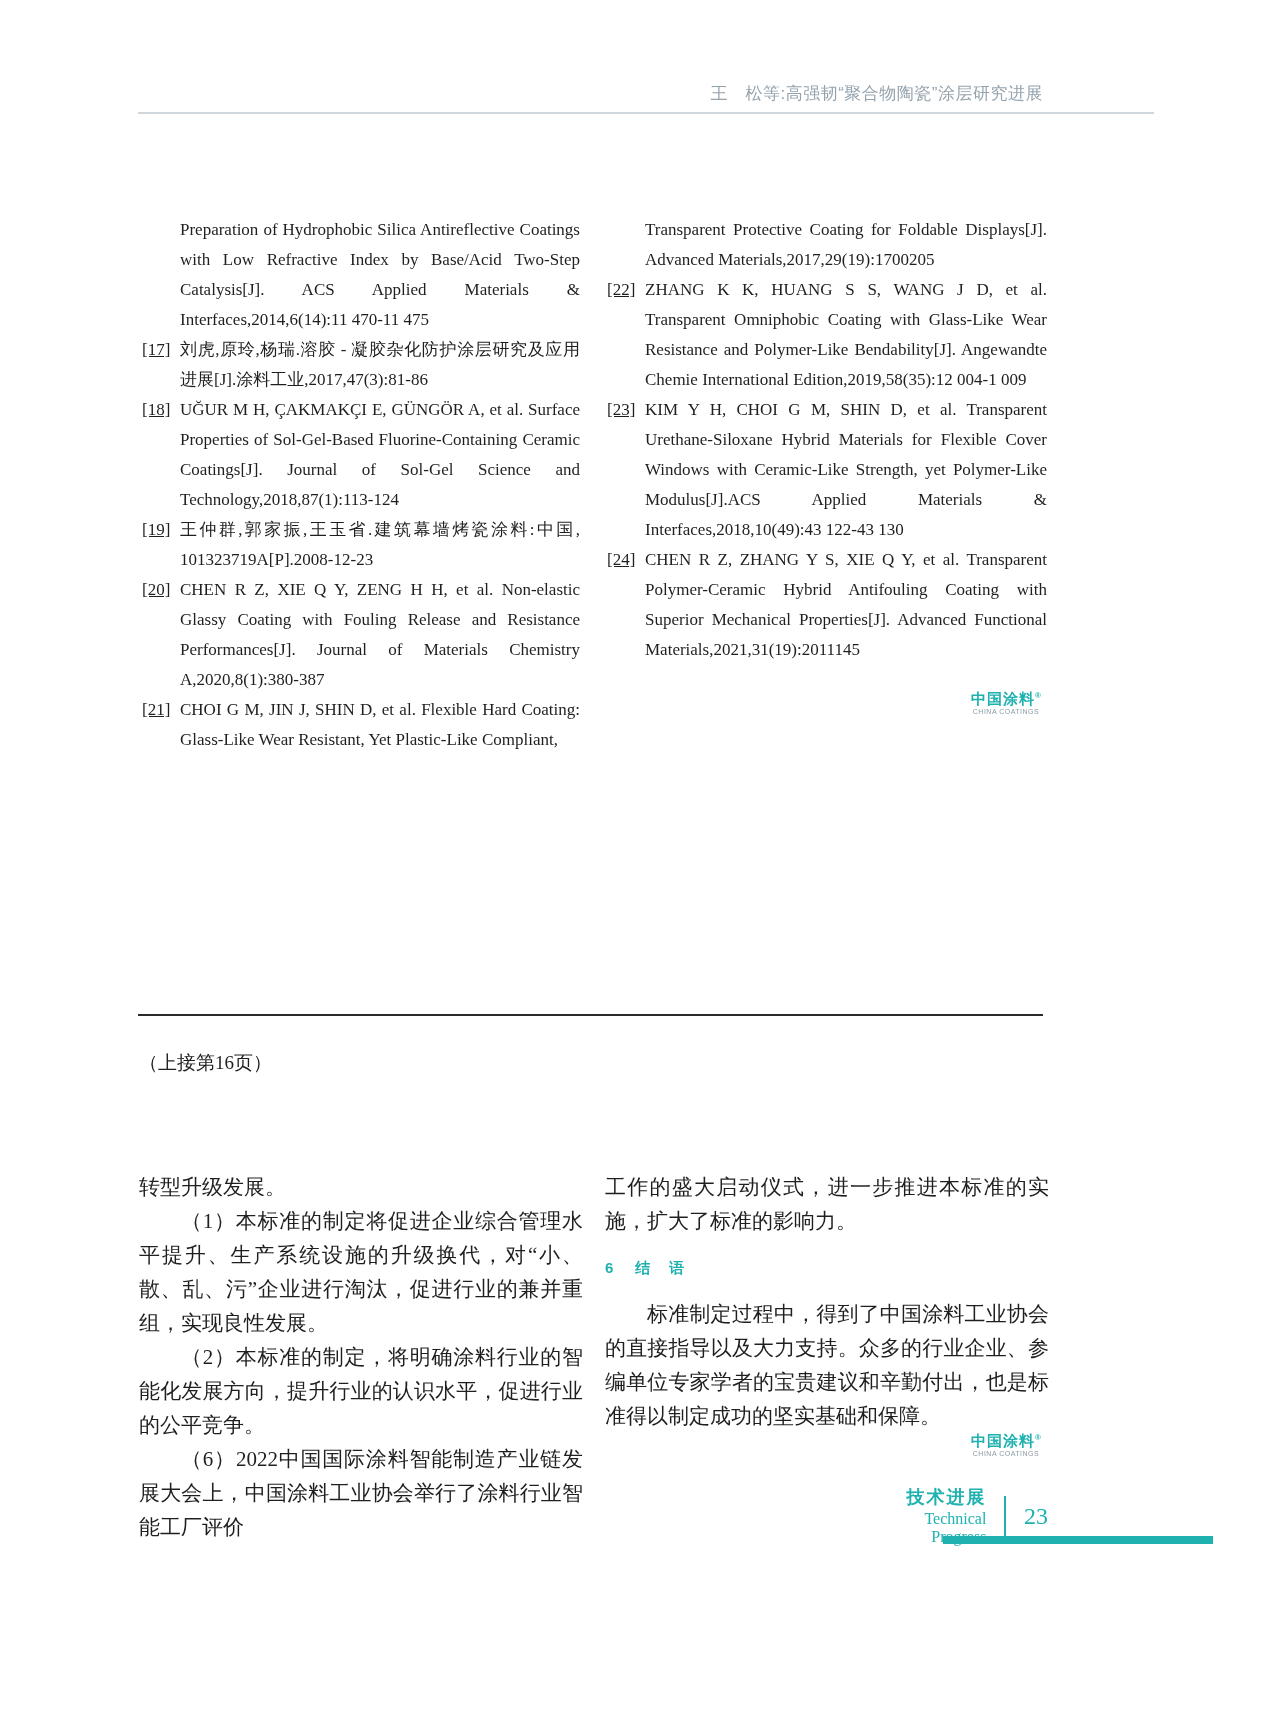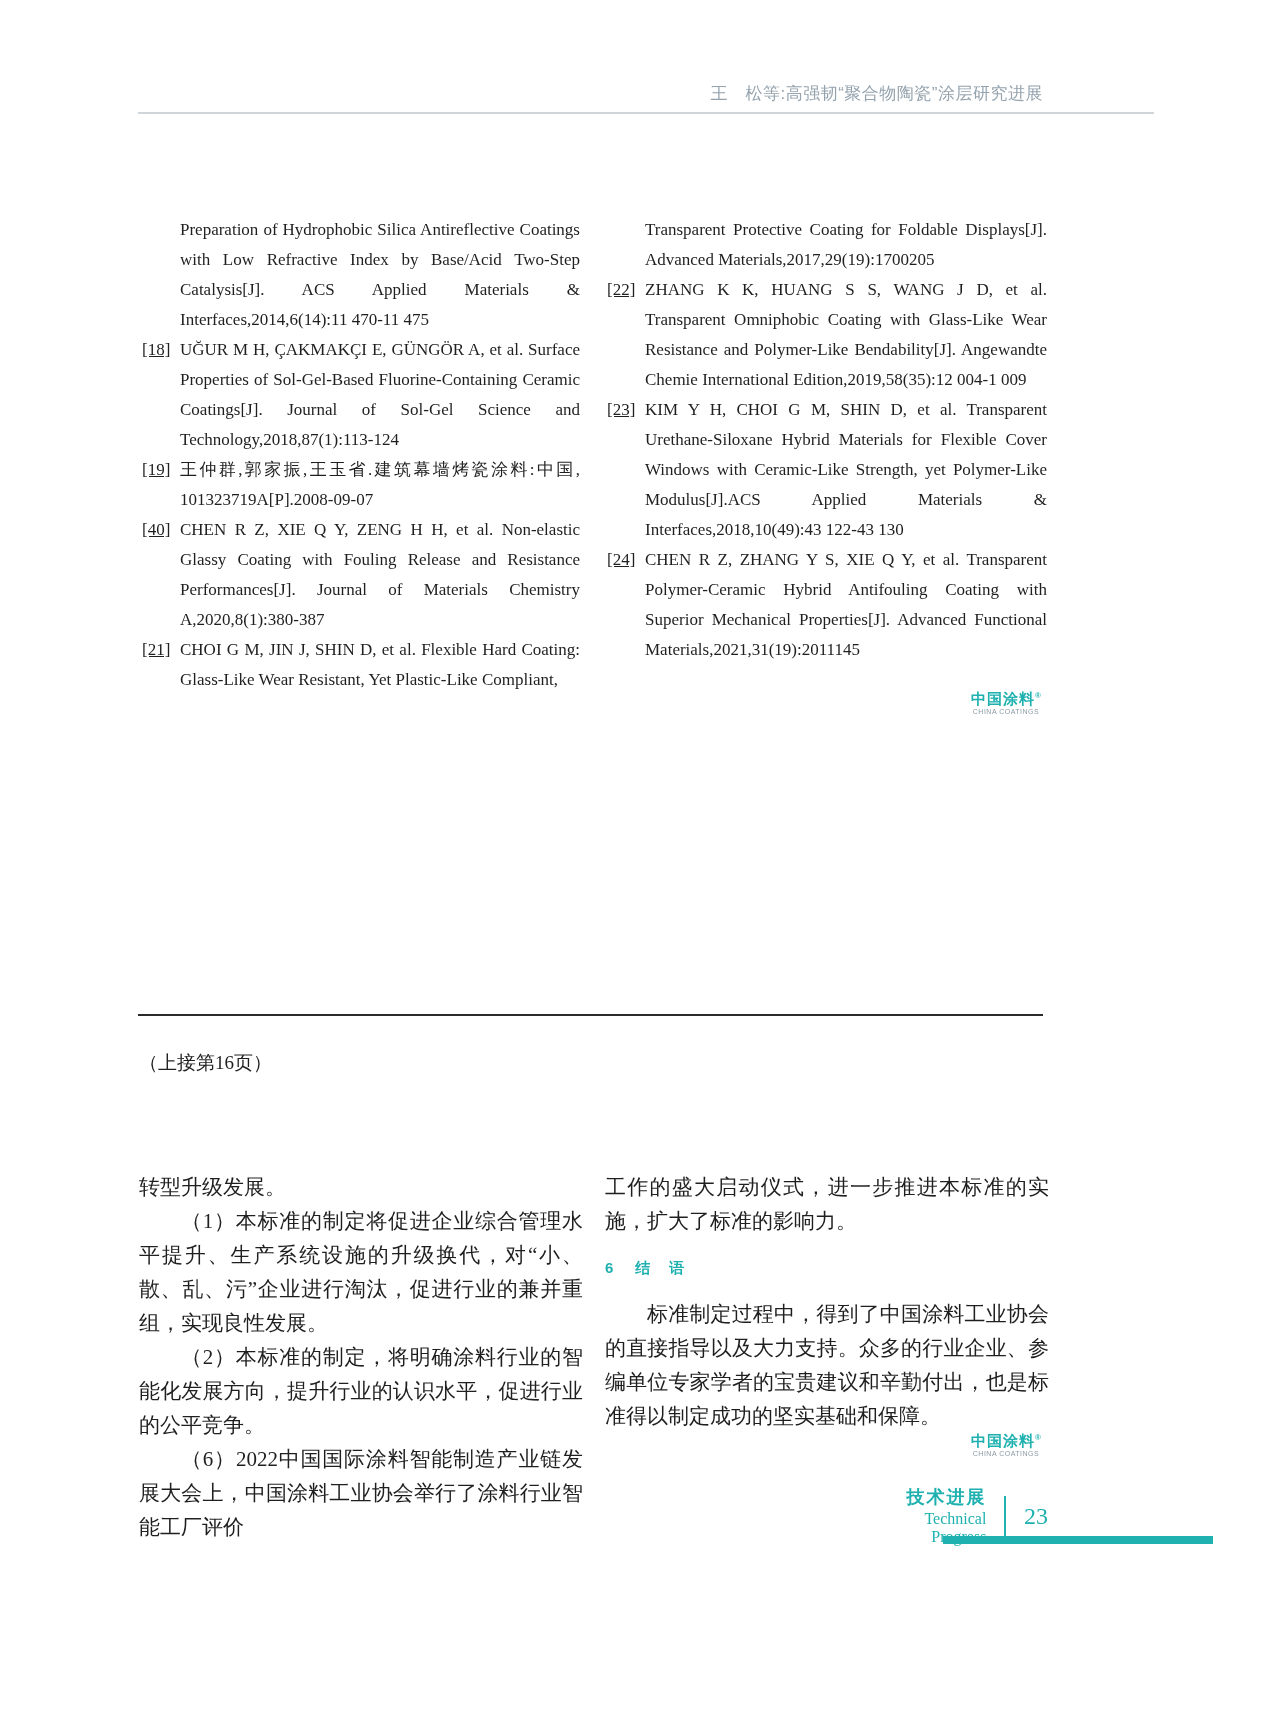--- a/index.html
+++ b/index.html
@@ -75,29 +75,33 @@
 
   <div class="running-header">王　松等:高强韧“聚合物陶瓷”涂层研究进展</div>
   <div class="header-rule"></div>
 
   <div class="refs-col refs-left">
     <div class="ref-item">
       <span class="ref-num"></span>
       <div class="ref-body">Preparation of Hydrophobic Silica Antireflective Coatings with Low Refractive Index by Base/Acid Two-Step Catalysis[J]. ACS Applied Materials &amp; Interfaces,2014,6(14):11 470-11 475</div>
     </div>
     <div class="ref-item">
+      <span class="ref-num">[17]</span>
+      <div class="ref-body">刘虎,原玲,杨瑞.溶胶 - 凝胶杂化防护涂层研究及应用进展[J].涂料工业,2017,47(3):81-86</div>
+    </div>
+    <div class="ref-item">
       <span class="ref-num">[18]</span>
       <div class="ref-body">UĞUR M H, ÇAKMAKÇI E, GÜNGÖR A, et al. Surface Properties of Sol-Gel-Based Fluorine-Containing Ceramic Coatings[J]. Journal of Sol-Gel Science and Technology,2018,87(1):113-124</div>
     </div>
     <div class="ref-item">
       <span class="ref-num">[19]</span>
-      <div class="ref-body">王仲群,郭家振,王玉省.建筑幕墙烤瓷涂料:中国, 101323719A[P].2008-09-07</div>
+      <div class="ref-body">王仲群,郭家振,王玉省.建筑幕墙烤瓷涂料:中国, 101323719A[P].2008-12-23</div>
     </div>
     <div class="ref-item">
-      <span class="ref-num">[40]</span>
+      <span class="ref-num">[20]</span>
       <div class="ref-body">CHEN R Z, XIE Q Y, ZENG H H, et al. Non-elastic Glassy Coating with Fouling Release and Resistance Performances[J]. Journal of Materials Chemistry A,2020,8(1):380-387</div>
     </div>
     <div class="ref-item">
       <span class="ref-num">[21]</span>
       <div class="ref-body">CHOI G M, JIN J, SHIN D, et al. Flexible Hard Coating: Glass-Like Wear Resistant, Yet Plastic-Like Compliant,</div>
     </div>
   </div>
 
   <div class="refs-col refs-right">
     <div class="ref-item">

